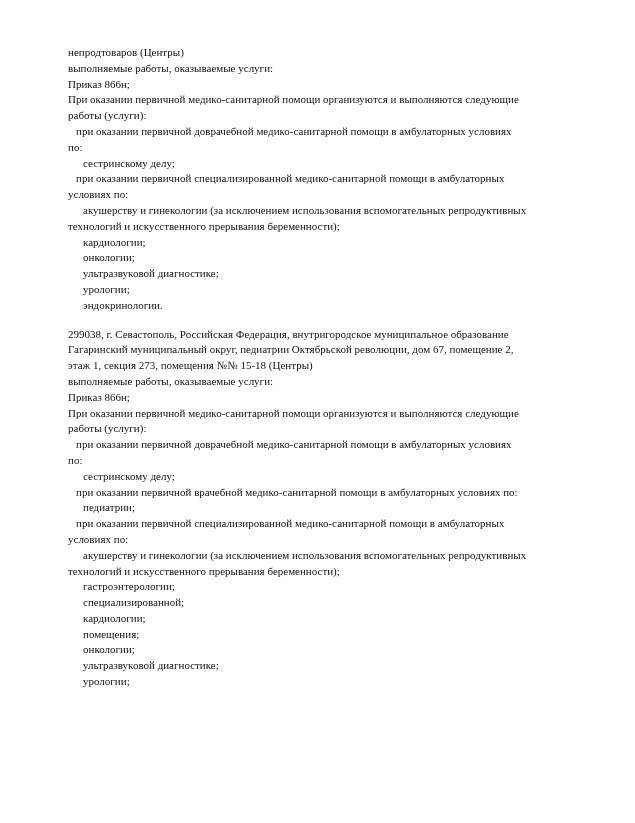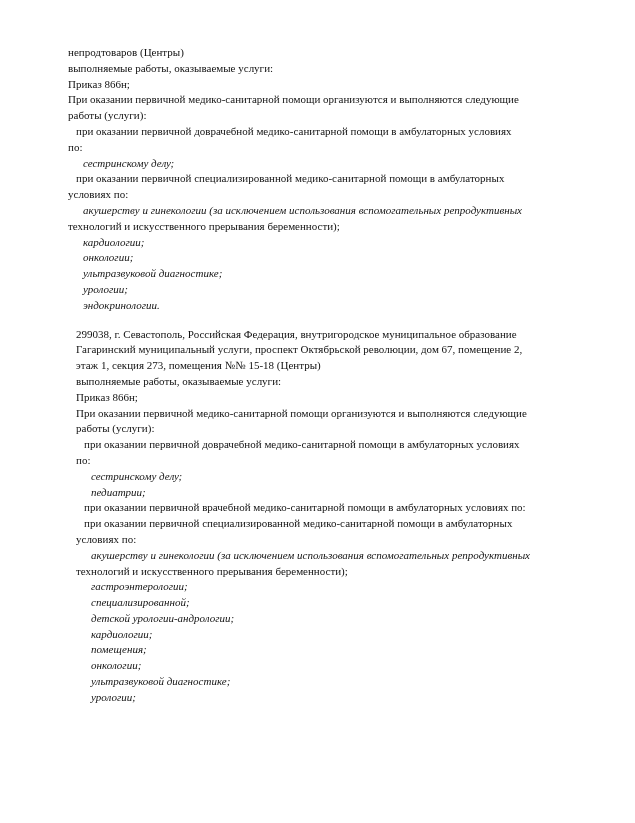--- a/index.html
+++ b/index.html
@@ -18,27 +18,26 @@
     position: absolute;
     left: 68px;
     top: 45px;
     width: 556px;
     color: #121212;
     font-size: 11px;
     line-height: 15.8px;
   }
   .doc-block + .doc-block {
     margin-top: 13px;
-    margin-left: 8px;
   }
   .text-line {
     white-space: pre;
   }
   .text-line.indent-1 { padding-left: 8px; }
-  .text-line.indent-2 { padding-left: 15px; font-style: italic; }
+  .text-line.indent-2 { padding-left: 15px; }
 </style>
 </head>
 <body>
 
 <main class="doc-page" style="color: rgb(18, 18, 18);">
     <div class="doc-block">
       <div class="text-line indent-0">непродтоваров (Центры)</div>
       <div class="text-line indent-0">выполняемые работы, оказываемые услуги:</div>
       <div class="text-line indent-0">Приказ 866н;</div>
       <div class="text-line indent-0">При оказании первичной медико-санитарной помощи организуются и выполняются следующие</div>
@@ -51,37 +50,36 @@
       <div class="text-line indent-2">акушерству и гинекологии (за исключением использования вспомогательных репродуктивных</div>
       <div class="text-line indent-0">технологий и искусственного прерывания беременности);</div>
       <div class="text-line indent-2">кардиологии;</div>
       <div class="text-line indent-2">онкологии;</div>
       <div class="text-line indent-2">ультразвуковой диагностике;</div>
       <div class="text-line indent-2">урологии;</div>
       <div class="text-line indent-2">эндокринологии.</div>
     </div>
     <div class="doc-block">
       <div class="text-line indent-0">299038, г. Севастополь, Российская Федерация, внутригородское муниципальное образование</div>
-      <div class="text-line indent-0">Гагаринский муниципальный услуги, проспект Октябрьской революции, дом 67, помещение 2,</div>
+      <div class="text-line indent-0">Гагаринский муниципальный округ, педиатрии Октябрьской революции, дом 67, помещение 2,</div>
       <div class="text-line indent-0">этаж 1, секция 273, помещения №№ 15-18 (Центры)</div>
       <div class="text-line indent-0">выполняемые работы, оказываемые услуги:</div>
       <div class="text-line indent-0">Приказ 866н;</div>
       <div class="text-line indent-0">При оказании первичной медико-санитарной помощи организуются и выполняются следующие</div>
       <div class="text-line indent-0">работы (услуги):</div>
       <div class="text-line indent-1">при оказании первичной доврачебной медико-санитарной помощи в амбулаторных условиях</div>
       <div class="text-line indent-0">по:</div>
       <div class="text-line indent-2">сестринскому делу;</div>
+      <div class="text-line indent-1">при оказании первичной врачебной медико-санитарной помощи в амбулаторных условиях по:</div>
       <div class="text-line indent-2">педиатрии;</div>
-      <div class="text-line indent-1">при оказании первичной врачебной медико-санитарной помощи в амбулаторных условиях по:</div>
       <div class="text-line indent-1">при оказании первичной специализированной медико-санитарной помощи в амбулаторных</div>
       <div class="text-line indent-0">условиях по:</div>
       <div class="text-line indent-2">акушерству и гинекологии (за исключением использования вспомогательных репродуктивных</div>
       <div class="text-line indent-0">технологий и искусственного прерывания беременности);</div>
       <div class="text-line indent-2">гастроэнтерологии;</div>
       <div class="text-line indent-2">специализированной;</div>
-      <div class="text-line indent-2">детской урологии-андрологии;</div>
       <div class="text-line indent-2">кардиологии;</div>
       <div class="text-line indent-2">помещения;</div>
       <div class="text-line indent-2">онкологии;</div>
       <div class="text-line indent-2">ультразвуковой диагностике;</div>
       <div class="text-line indent-2">урологии;</div>
     </div>
   </main>
 
 </body></html>

